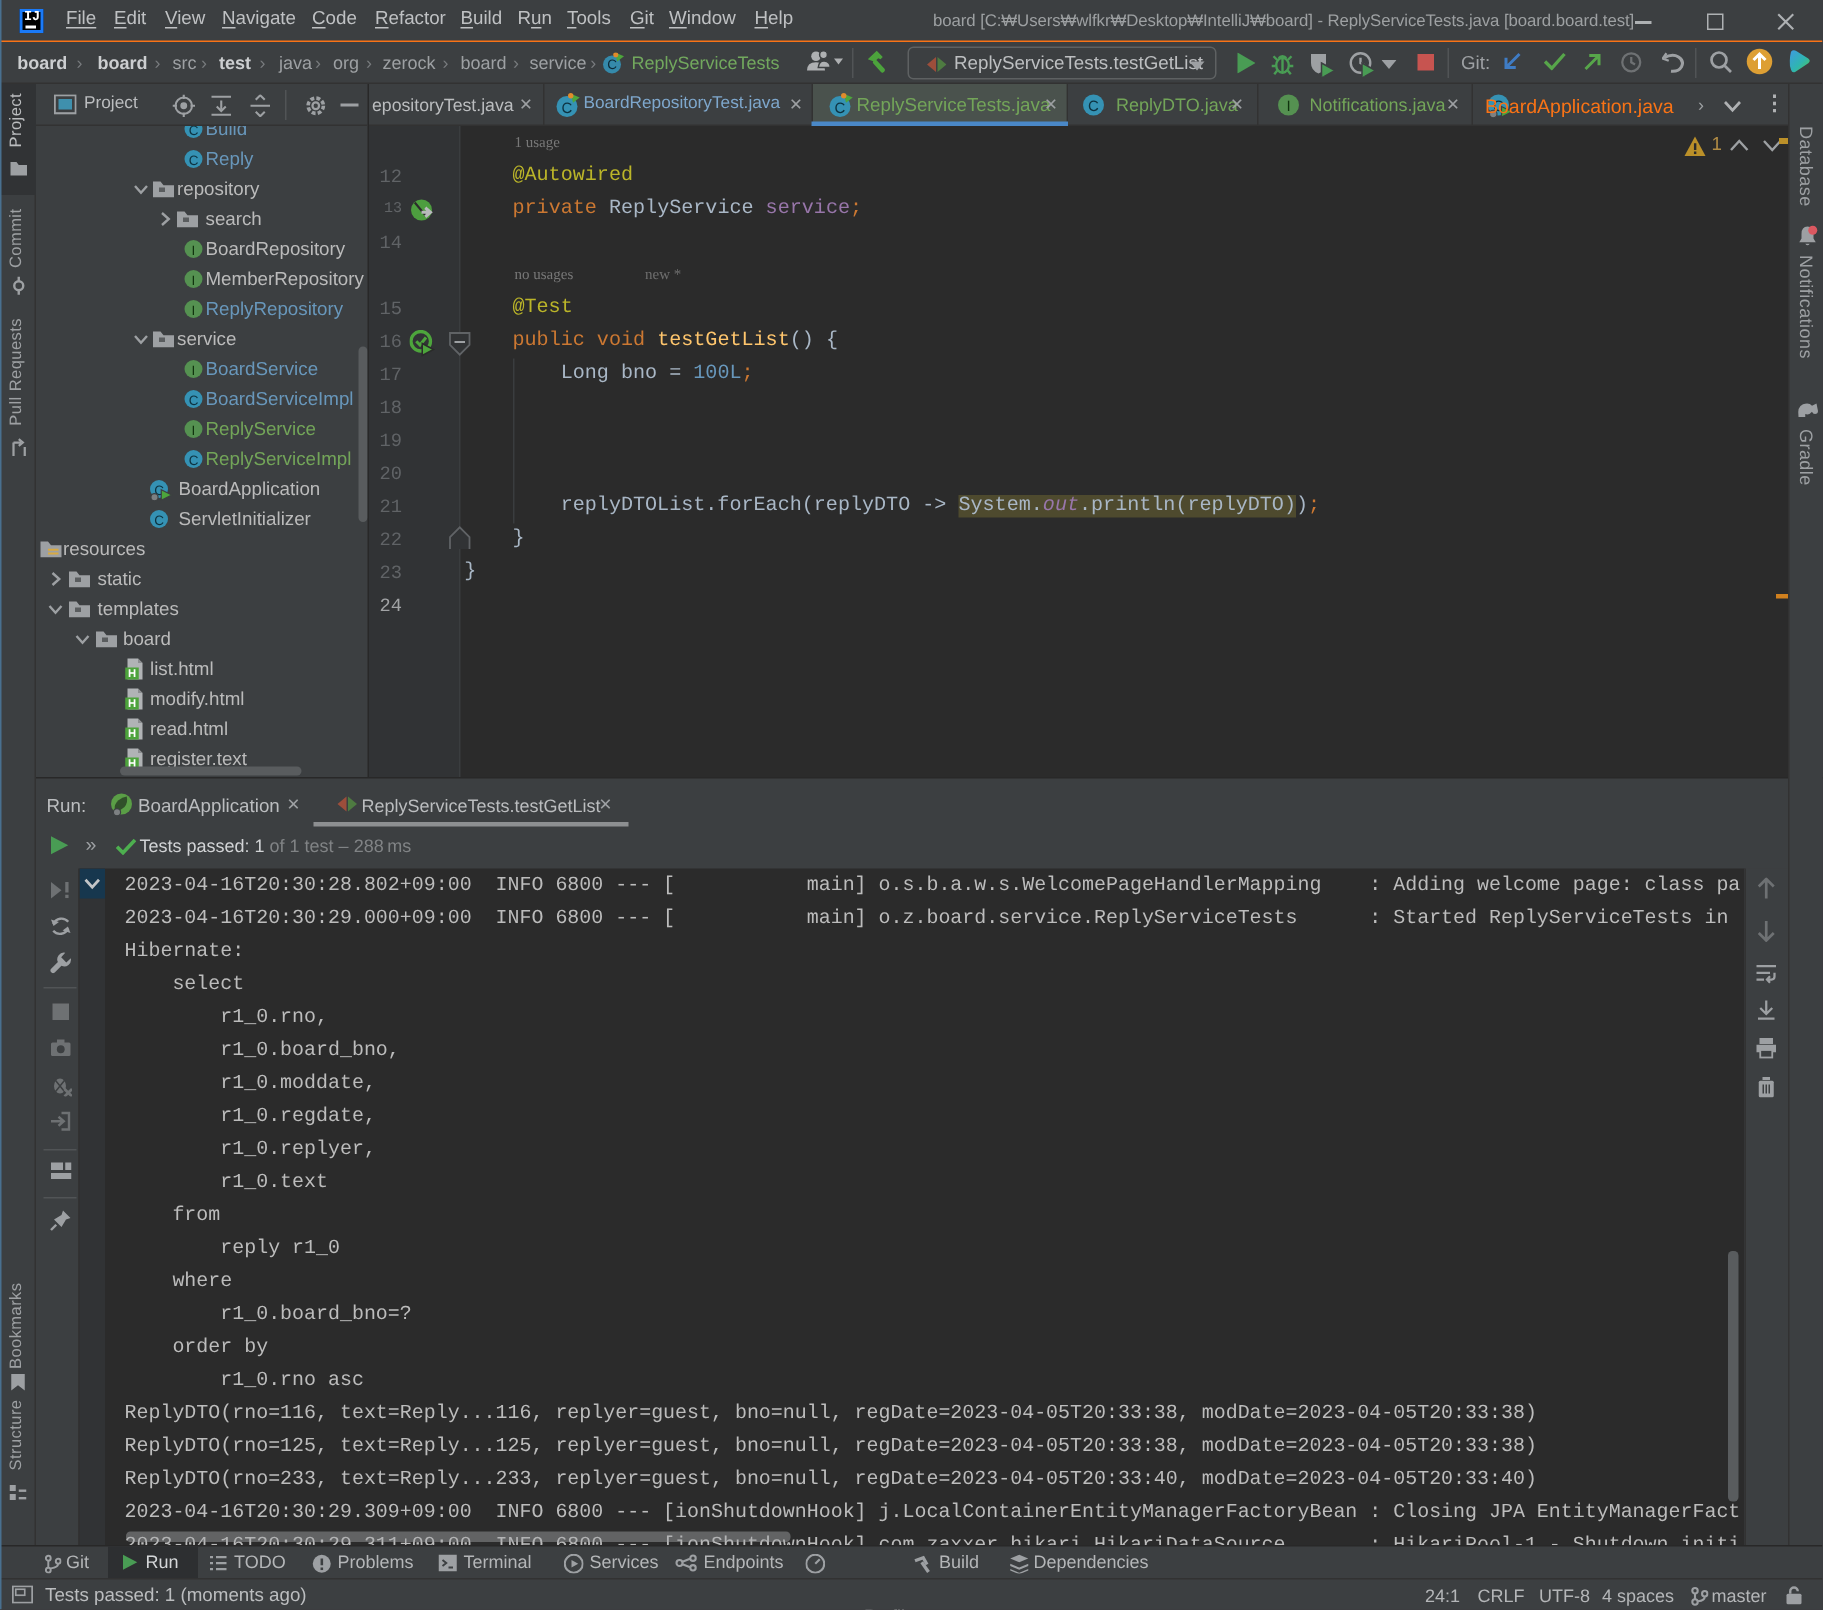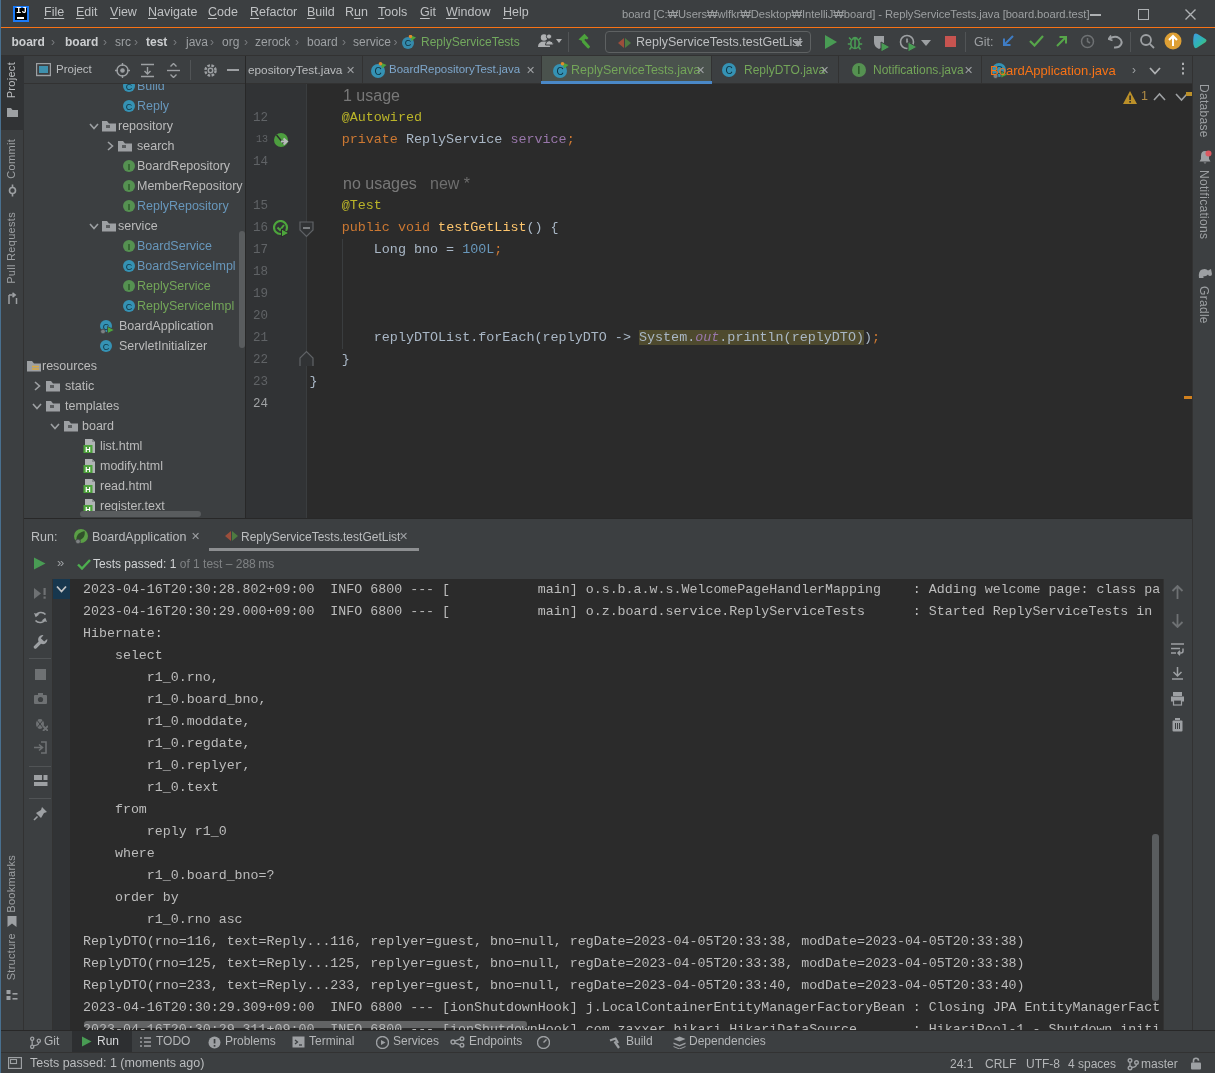--- a/index.html
+++ b/index.html
@@ -551,21 +551,21 @@
           <path d="M1 1 L14 1 L14 9 L7.5 15.5 L1 9 Z" fill="#313335" stroke="#606366" stroke-width="1.2"></path>
           <path d="M4 7 L11 7" stroke="#9da0a3" stroke-width="1.4"></path>
         </svg>
       </div>
 <div class="abs" style="left:53px;top:266px;">
         <svg width="15" height="17">
           <path d="M1 16 L1 8 L7.5 1.5 L14 8 L14 16" fill="#313335" stroke="#606366" stroke-width="1.2"></path>
         </svg>
       </div>
 <div class="abs" style="left:96px;top:155px;width:1px;height:110px;background:#3a3d3f;"></div>
-<style>.cl{position:absolute;left:63.5px;font-family:"Liberation Mono",monospace;font-size:13.4px;line-height:22px;color:#a9b7c6;white-space:pre;}.o{color:#cc7832;}.n{color:#6897bb;}.fl{color:#9876aa;}.an{color:#bbb529;}.mt{color:#ffc66d;}.inlay{position:absolute;font-size:16px;color:#787878;line-height:22px;}</style>
+<style>.cl{position:absolute;left:63.5px;font-family:"Liberation Mono",monospace;font-size:13.4px;line-height:22px;color:#a9b7c6;white-space:pre;}.o{color:#cc7832;}.n{color:#6897bb;}.fl{color:#9876aa;}.an{color:#bbb529;}.mt{color:#ffc66d;}.inlay{position:absolute;font-size:10px;color:#787878;line-height:22px;font-family:Liberation Serif, serif;}</style>
 <pre class="cl" style="top:23px;"><span class="an">    @Autowired</span></pre>
 <pre class="cl" style="top:45px;">    <span class="o">private</span> ReplyService <span class="fl">service</span><span class="o">;</span></pre>
 <pre class="cl" style="top:111px;"><span class="an">    @Test</span></pre>
 <pre class="cl" style="top:133px;">    <span class="o">public void </span><span class="mt">testGetList</span>() {</pre>
 <pre class="cl" style="top:155px;">        Long bno = <span class="n">100L</span><span class="o">;</span></pre>
 <pre class="cl" style="top:243px;">        replyDTOList.forEach(replyDTO -&gt; <span style="background:#4e4a2e;">System.<i class="fl">out</i>.println(replyDTO)</span>)<span class="o">;</span></pre>
 <pre class="cl" style="top:265px;">    }</pre>
 <pre class="cl" style="top:287px;">}</pre>
 <div class="inlay" style="left:97px;top:1px;">1 usage</div>
 <div class="inlay" style="left:97px;top:89px;">no usages</div>

